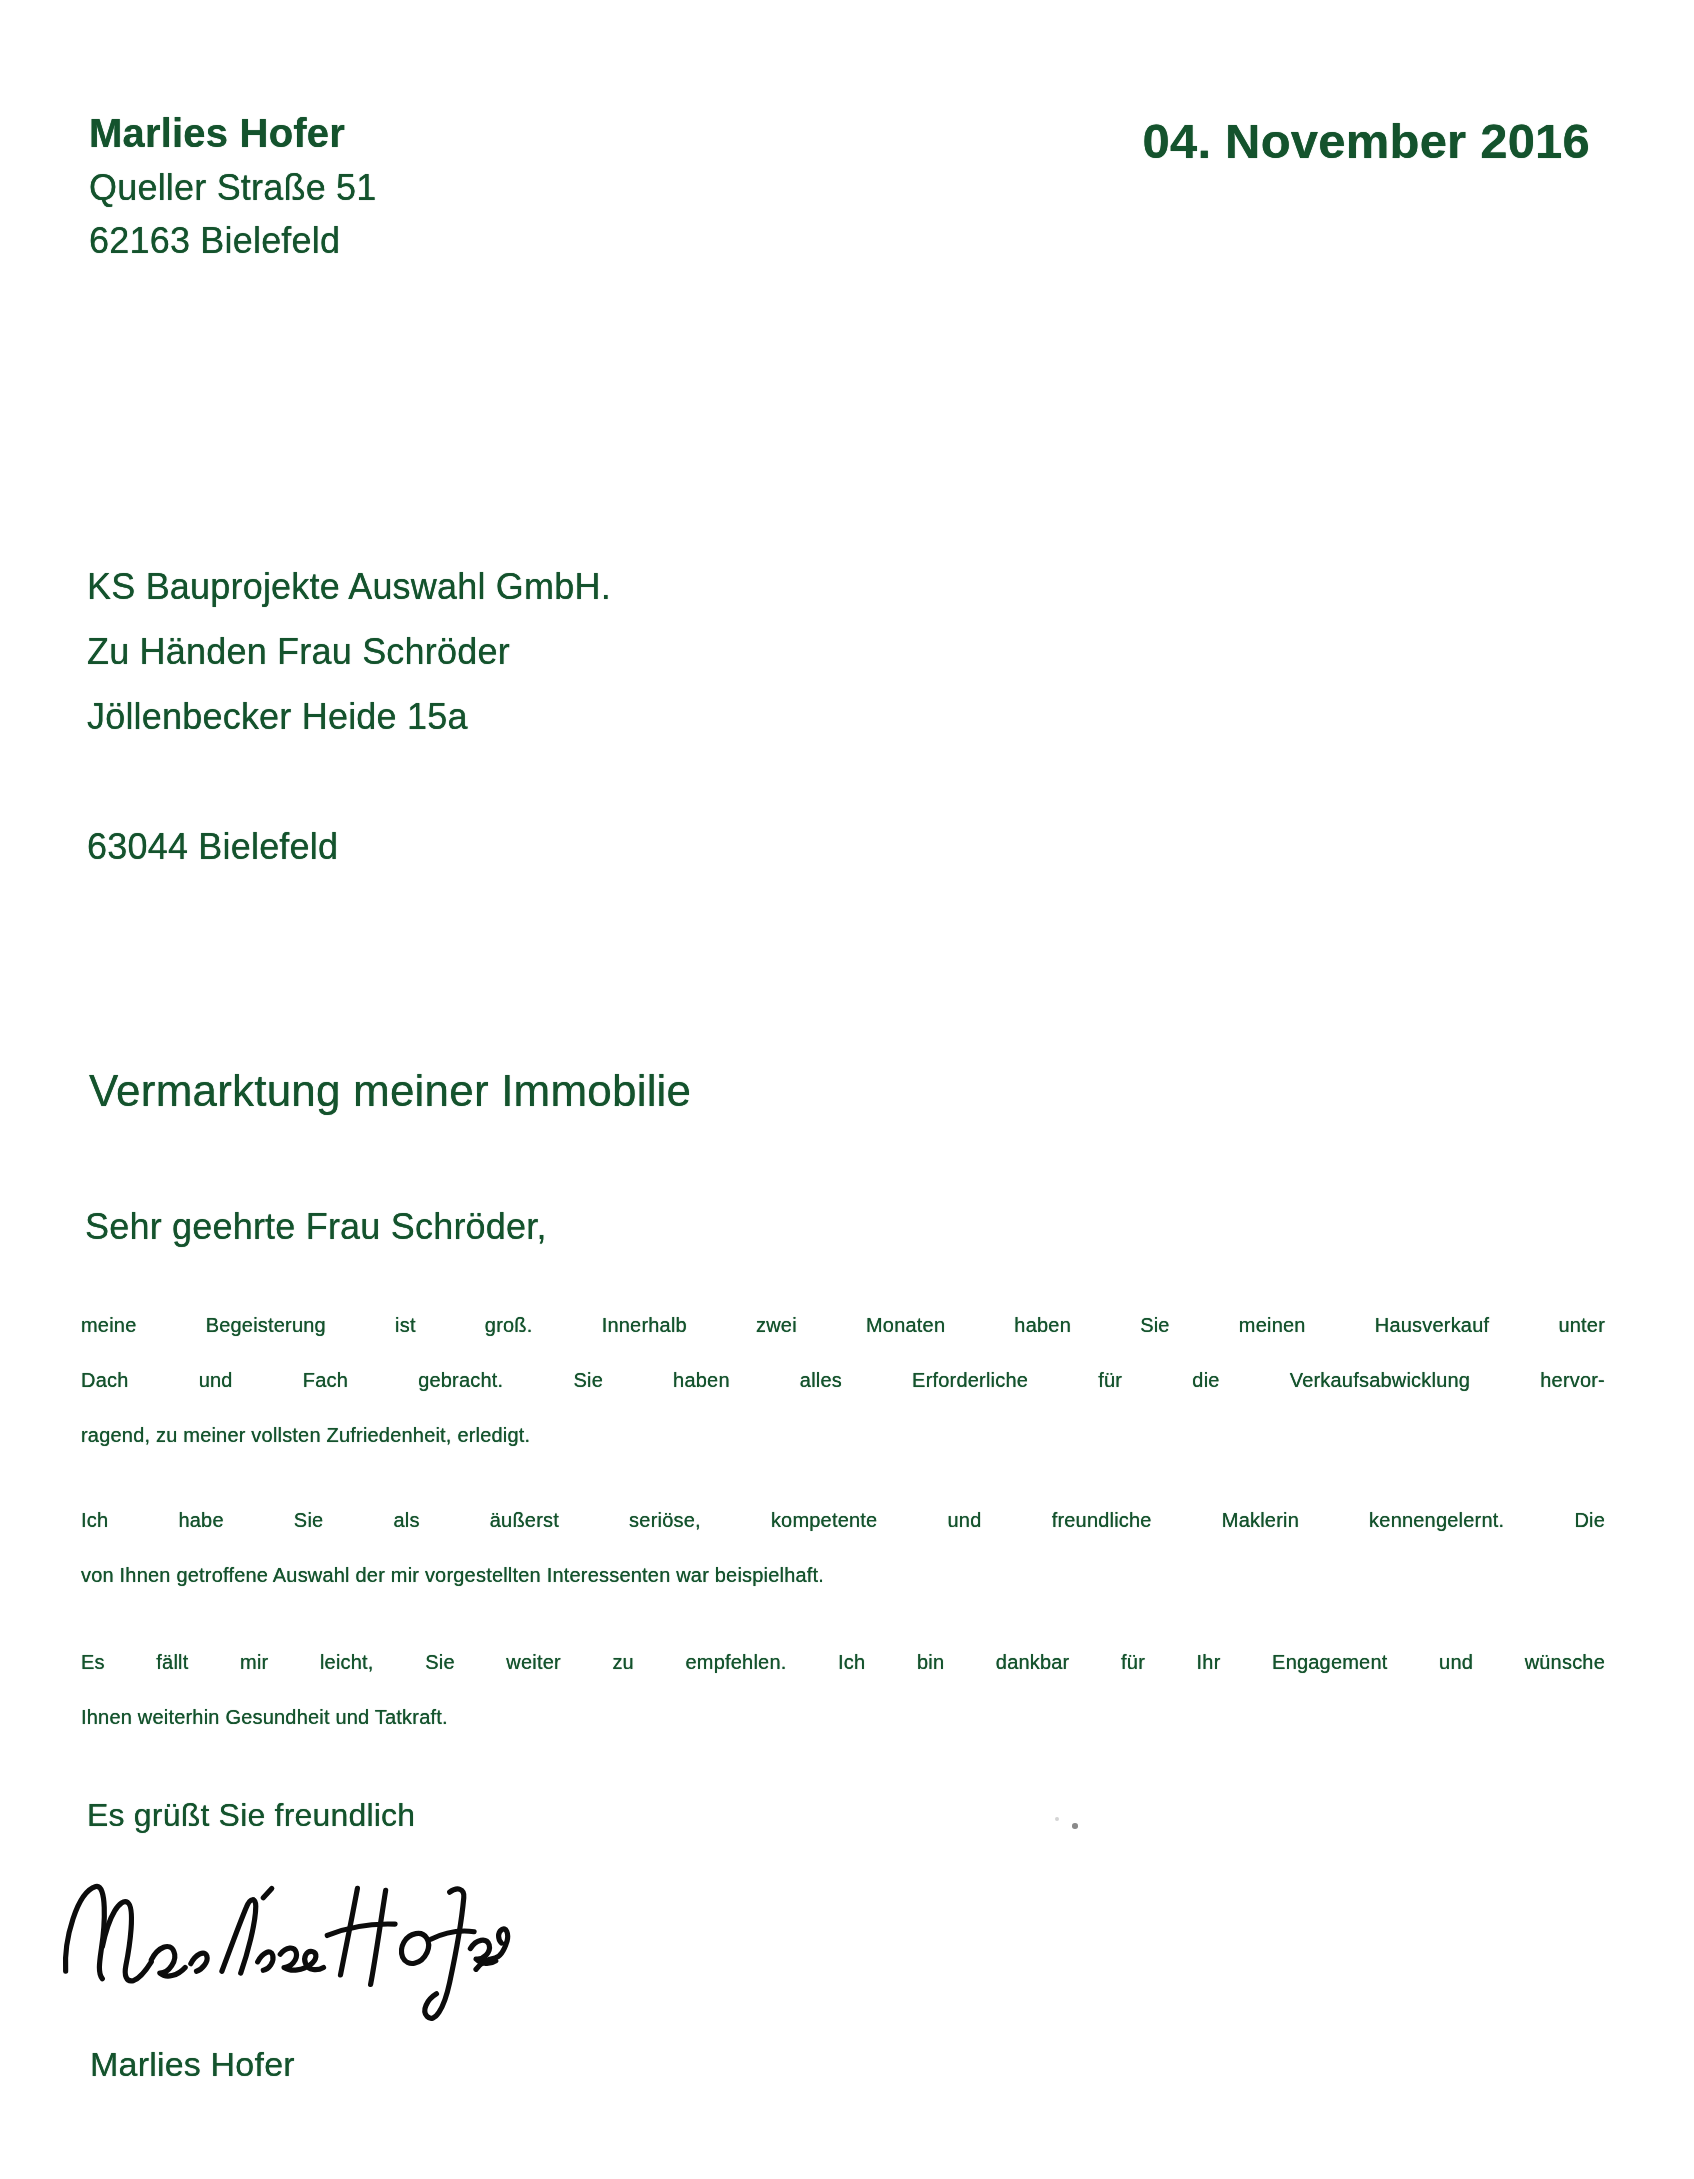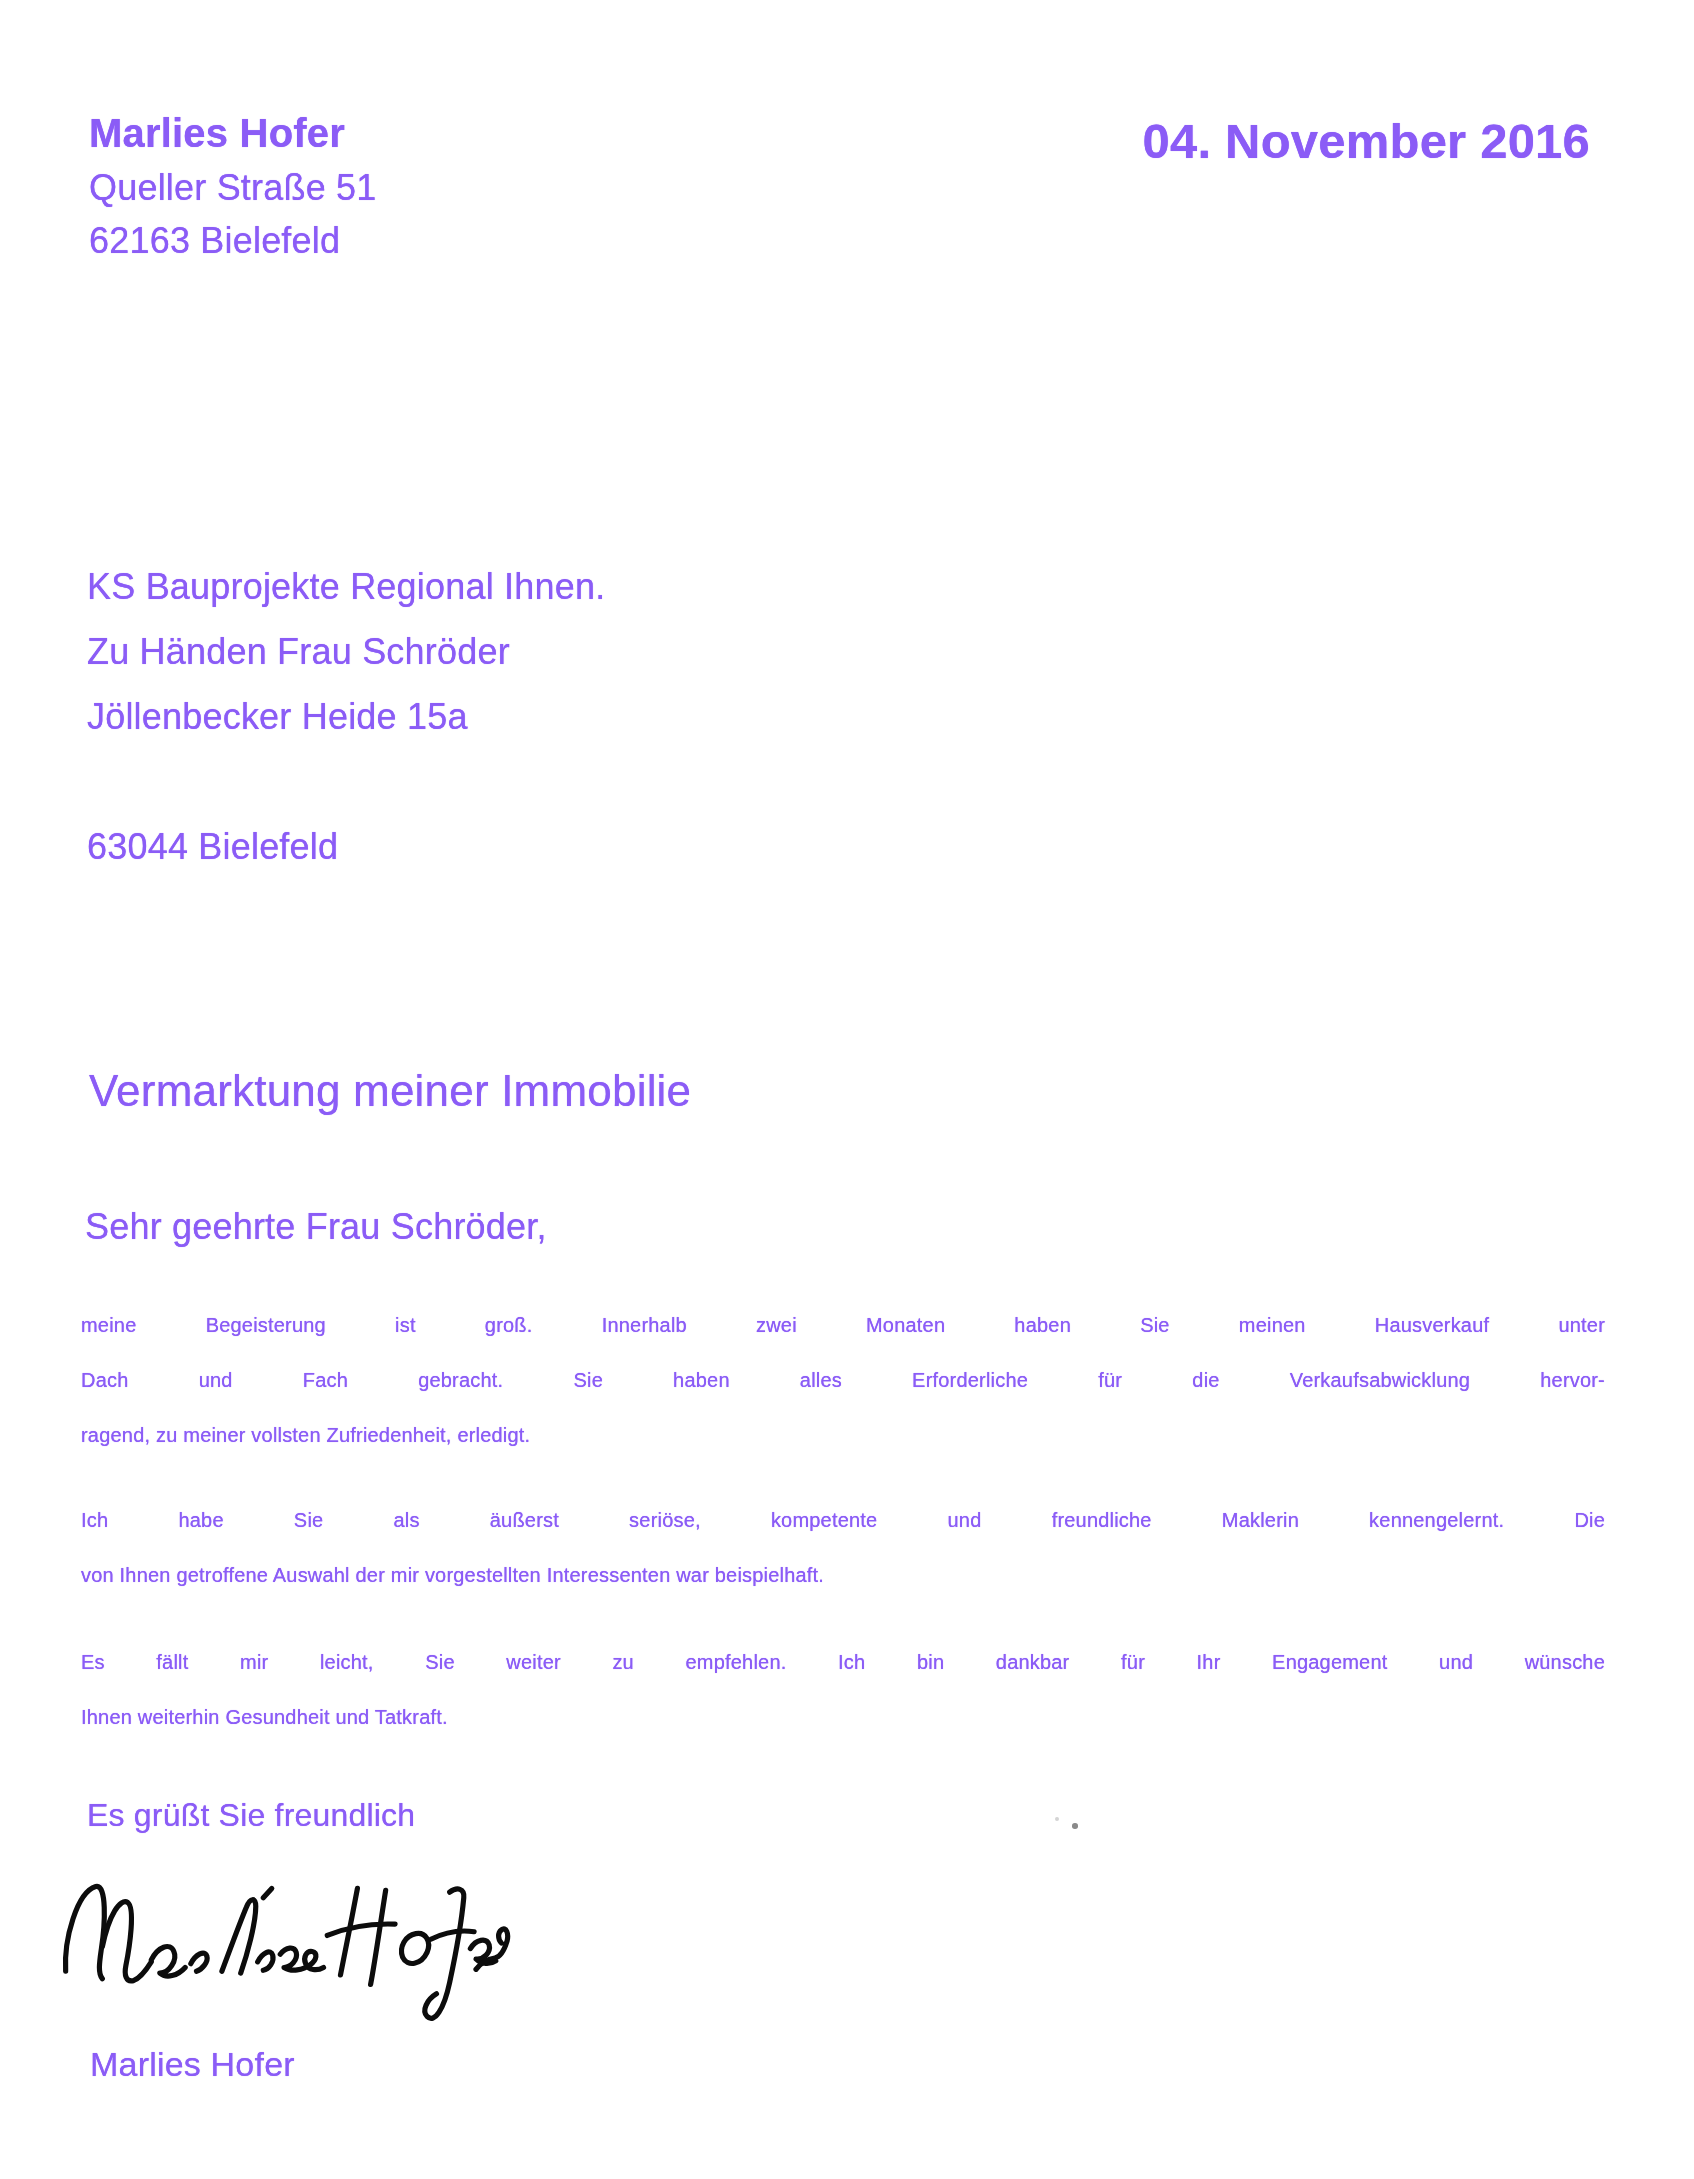--- a/index.html
+++ b/index.html
@@ -3,21 +3,21 @@
 <meta charset="utf-8">
 <title>Scanned Letter</title>
 <style>
   html, body { margin: 0; padding: 0; background: #ffffff; }
   .page {
     position: relative;
     width: 1695px;
     height: 2180px;
     background: #ffffff;
     font-family: "Liberation Sans", sans-serif;
-    color: #8b5cf6;
+    color: #14532d;
     overflow: hidden;
   }
   .scan { text-shadow: 0 0 0.7px currentColor; letter-spacing: 0.2px; }
 
   .sender { position: absolute; left: 89px; top: 105px; }
   .sender-name { font-size: 40px; font-weight: bold; line-height: 56px; }
   .sender-line { font-size: 36px; line-height: 53px; }
 
   .date {
     position: absolute; top: 113px; right: 105px;
@@ -60,21 +60,21 @@
 
   <div class="sender scan">
     <div class="sender-name">Marlies Hofer</div>
     <div class="sender-line">Queller Straße 51</div>
     <div class="sender-line">62163 Bielefeld</div>
   </div>
 
   <div class="date scan">04. November 2016</div>
 
   <div class="recipient scan">
-    <div class="recipient-line">KS Bauprojekte Regional Ihnen.</div>
+    <div class="recipient-line">KS Bauprojekte Auswahl GmbH.</div>
     <div class="recipient-line">Zu Händen Frau Schröder</div>
     <div class="recipient-line">Jöllenbecker Heide 15a</div>
     <div class="recipient-line recipient-city">63044 Bielefeld</div>
   </div>
 
   <div class="subject scan">Vermarktung meiner Immobilie</div>
 
   <div class="salutation scan">Sehr geehrte Frau Schröder,</div>
 
   <div class="paragraph p1 scan">

